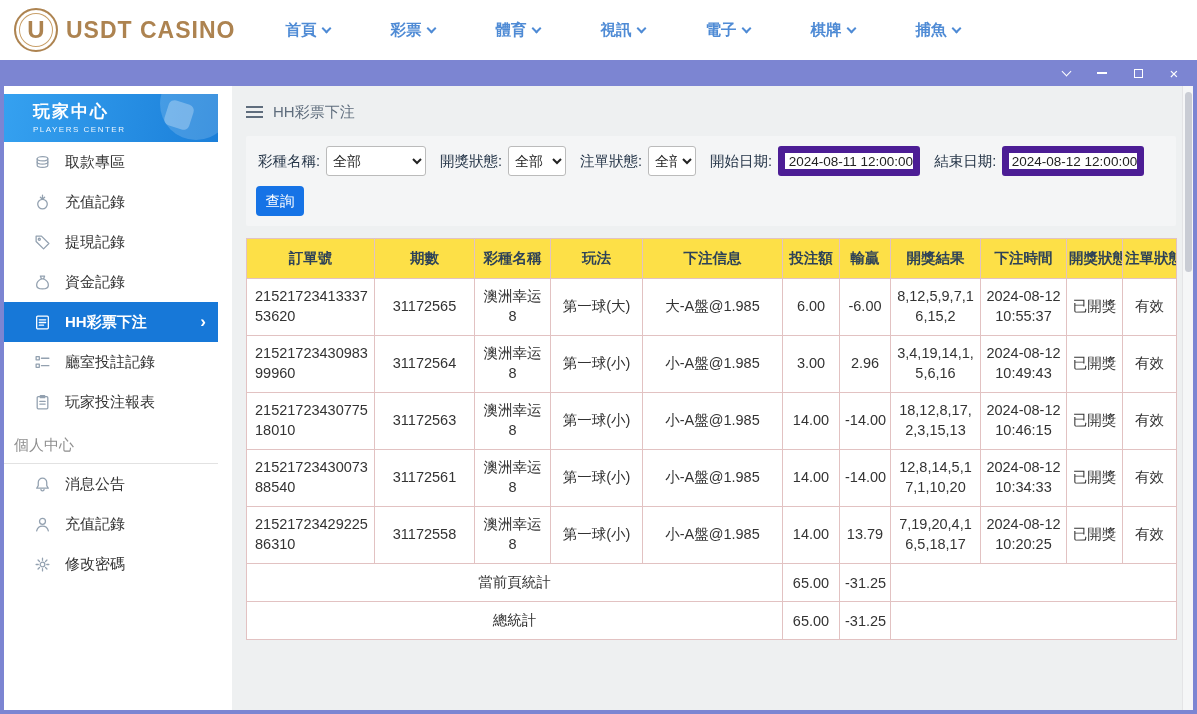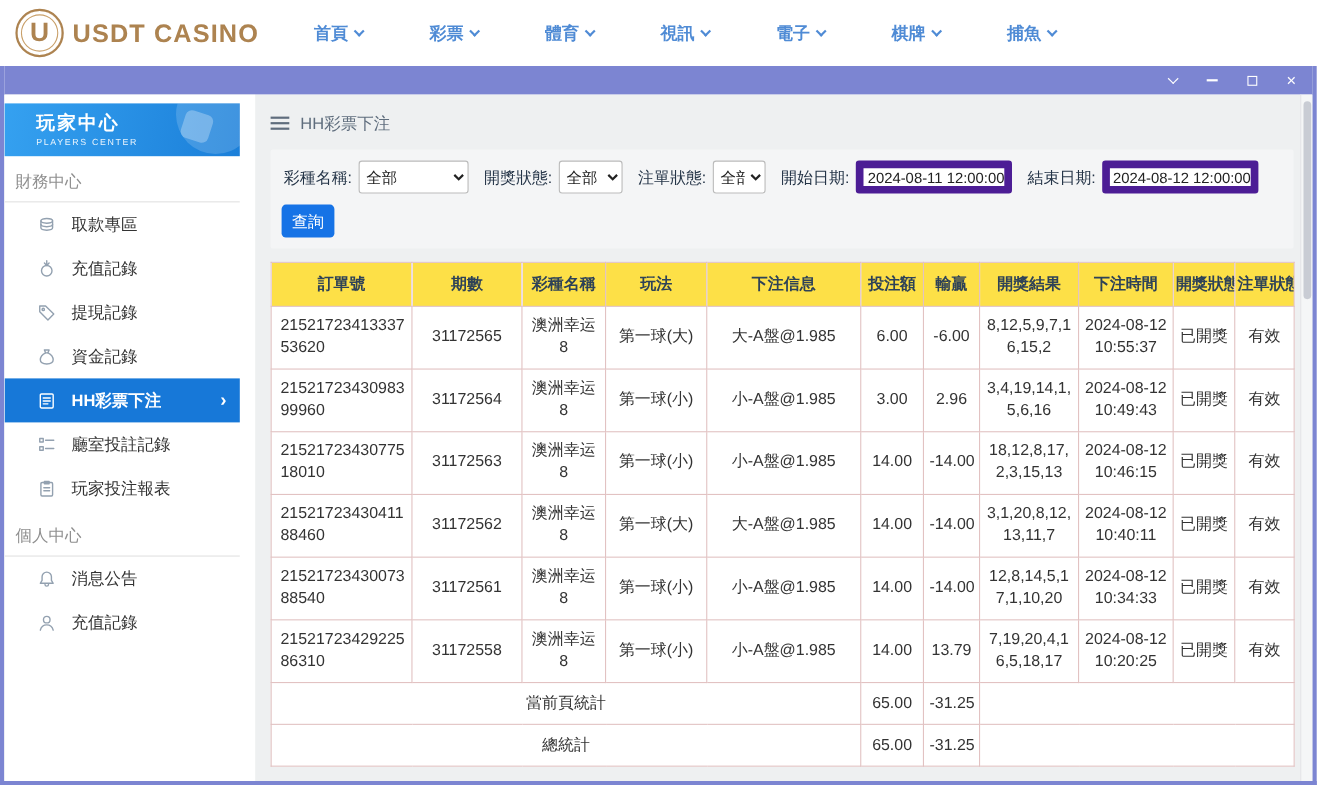--- a/index.html
+++ b/index.html
@@ -142,21 +142,20 @@
   </div>
 
   <div class="window-body">
 
     <aside class="sidebar">
       <div class="side-header">
         <div class="side-title">玩家中心</div>
         <div class="side-subtitle">PLAYERS CENTER</div>
       </div>
       <div id="sidebar-content">
-          <div class="side-section-label">財務中心</div>
           <div class="side-item">
             <span class="side-icon">
               <svg viewBox="0 0 16 16" width="17" height="17" fill="none" stroke="#93a1b0" stroke-width="1.2" stroke-linecap="round" stroke-linejoin="round">
                 <ellipse cx="8" cy="4.5" rx="5" ry="2"></ellipse>
                 <path d="M3 4.5v3c0 1.1 2.2 2 5 2s5-.9 5-2v-3"></path>
                 <path d="M3 7.5v3c0 1.1 2.2 2 5 2s5-.9 5-2v-3"></path>
               </svg>
             </span>
             <span>取款專區</span>
           </div>
@@ -228,20 +227,29 @@
             <span>消息公告</span>
           </div>
           <div class="side-item">
             <span class="side-icon">
               <svg viewBox="0 0 16 16" width="17" height="17" fill="none" stroke="#93a1b0" stroke-width="1.2" stroke-linecap="round" stroke-linejoin="round">
                 <circle cx="8" cy="5" r="2.8"></circle>
                 <path d="M2.5 14c.7-3 2.9-4.5 5.5-4.5s4.8 1.5 5.5 4.5"></path>
               </svg>
             </span>
             <span>充值記錄</span>
+          </div>
+          <div class="side-item">
+            <span class="side-icon">
+              <svg viewBox="0 0 16 16" width="17" height="17" fill="none" stroke="#93a1b0" stroke-width="1.2" stroke-linecap="round" stroke-linejoin="round">
+                <circle cx="8" cy="8" r="2.2"></circle>
+                <path d="M8 2v2M8 12v2M2 8h2M12 8h2M3.8 3.8l1.4 1.4M10.8 10.8l1.4 1.4M12.2 3.8l-1.4 1.4M5.2 10.8l-1.4 1.4"></path>
+              </svg>
+            </span>
+            <span>修改密碼</span>
           </div>
         </div>
     </aside>
 
     <main class="main">
       <div class="breadcrumb">
         <span class="hamburger">
             <i></i>
             <i></i>
             <i></i>
@@ -334,33 +342,20 @@
               <td class="">第一球(小)</td>
               <td class="">小-A盤@1.985</td>
               <td class="">14.00</td>
               <td class="">-14.00</td>
               <td class="wrap">18,12,8,17,2,3,15,13</td>
               <td class="">2024-08-12 10:46:15</td>
               <td class="">已開獎</td>
               <td class="">有效</td>
             </tr>
             <tr class="data-row">
-              <td class="cell-left wrap">2152172343041188460</td>
-              <td class="">31172562</td>
-              <td class="">澳洲幸运8</td>
-              <td class="">第一球(大)</td>
-              <td class="">大-A盤@1.985</td>
-              <td class="">14.00</td>
-              <td class="">-14.00</td>
-              <td class="wrap">3,1,20,8,12,13,11,7</td>
-              <td class="">2024-08-12 10:40:11</td>
-              <td class="">已開獎</td>
-              <td class="">有效</td>
-            </tr>
-            <tr class="data-row">
               <td class="cell-left wrap">2152172343007388540</td>
               <td class="">31172561</td>
               <td class="">澳洲幸运8</td>
               <td class="">第一球(小)</td>
               <td class="">小-A盤@1.985</td>
               <td class="">14.00</td>
               <td class="">-14.00</td>
               <td class="wrap">12,8,14,5,17,1,10,20</td>
               <td class="">2024-08-12 10:34:33</td>
               <td class="">已開獎</td>

